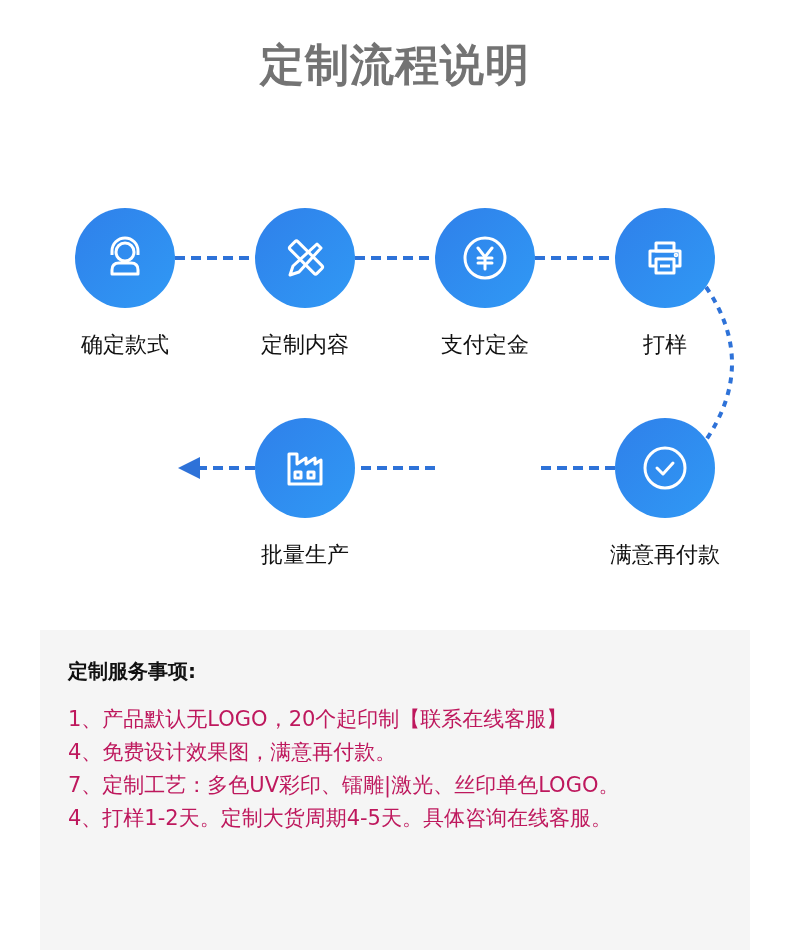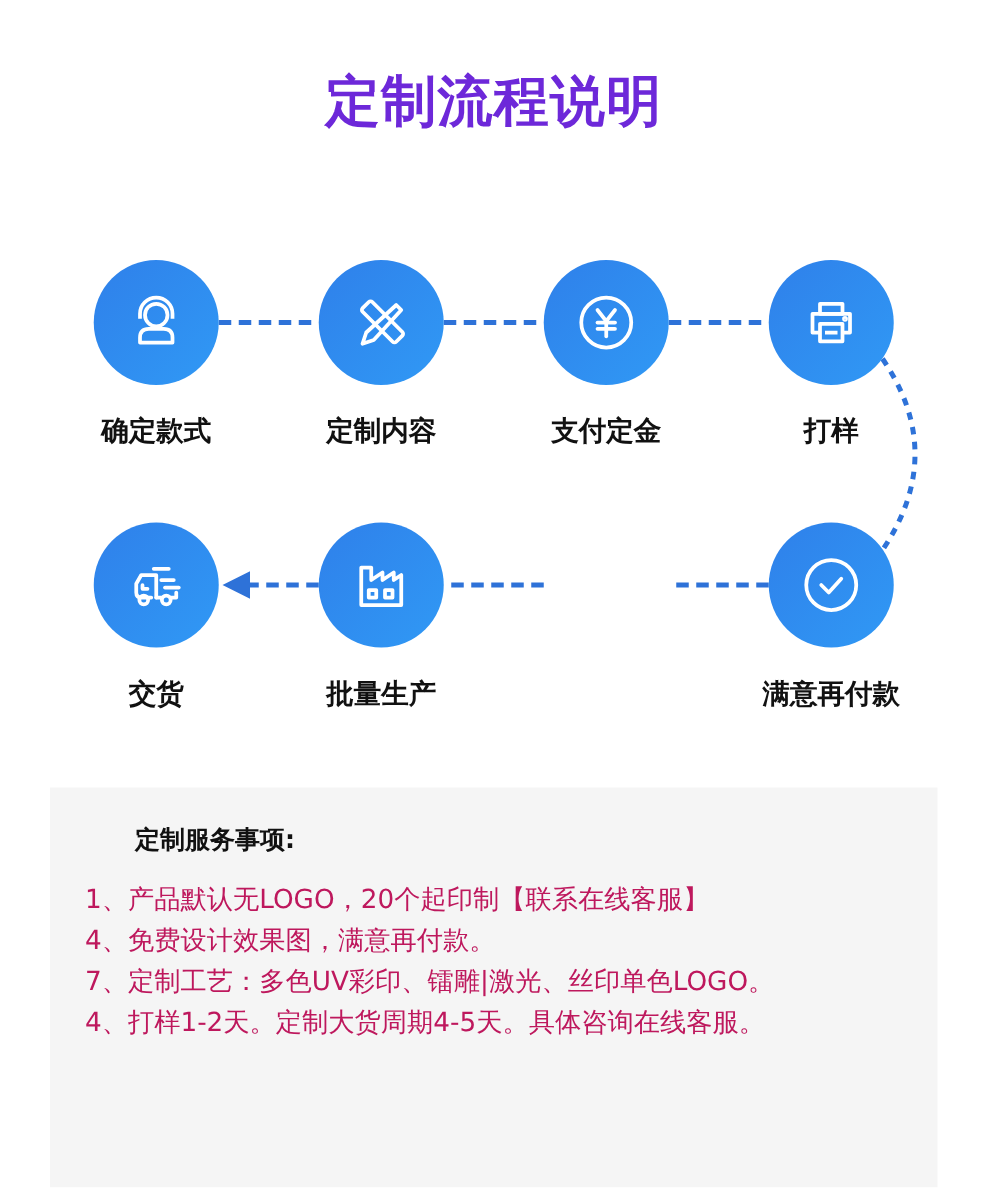--- a/index.html
+++ b/index.html
@@ -1,45 +1,45 @@
 <!DOCTYPE html>
 <html><head>
 <meta charset="utf-8">
 <style>
   * { margin: 0; padding: 0; box-sizing: border-box; }
   html, body { width: 790px; height: 950px; background: #ffffff; overflow: hidden; }
   body { position: relative; font-family: "DejaVu Sans", "Liberation Sans", sans-serif; }
 
   .page-title {
-    position: absolute; left: 0; top: 52px; width: 790px; text-align: center;
-    font-size: 44px; font-weight: bold; color: #6d28d9; letter-spacing: 1px;
+    position: absolute; left: 0; top: 36px; width: 790px; text-align: center;
+    font-size: 44px; font-weight: bold; color: #737373; letter-spacing: 1px;
   }
 
   .flow { position: absolute; left: 0; top: 0; width: 790px; height: 620px; }
   .flow svg.connectors { position: absolute; left: 0; top: 0; }
 
   .step { position: absolute; width: 140px; text-align: center; }
   .circle {
     width: 100px; height: 100px; border-radius: 50%;
     margin: 0 auto;
     background: linear-gradient(135deg, #2f80ea 0%, #3099f5 100%);
     display: flex; align-items: center; justify-content: center;
   }
   .circle svg { width: 56px; height: 56px; }
   .step-label {
-    margin-top: 22px; font-size: 22px; font-weight: bold; color: #111111;
+    margin-top: 22px; font-size: 22px; font-weight: normal; color: #111111;
     white-space: nowrap;
   }
 
   .notes {
     position: absolute; left: 40px; top: 630px; width: 710px; height: 320px;
     background: #f5f5f5;
     padding: 28px 0 0 28px;
   }
-  .notes-title { font-size: 20px; font-weight: bold; color: #111111; margin-bottom: 18px; margin-left: 40px; }
+  .notes-title { font-size: 20px; font-weight: bold; color: #111111; margin-bottom: 18px; }
   .notes-line { font-size: 21px; color: #be185d; line-height: 33px; white-space: nowrap; }
 </style>
 </head>
 <body>
 
 <div class="page-title">定制流程说明</div>
 
 <div class="flow">
   <svg class="connectors" width="790" height="620" viewBox="0 0 790 620">
     <g stroke="#2e72d8" stroke-width="4" fill="none" stroke-dasharray="10 6">
@@ -116,36 +116,20 @@
     <div class="circle">
       <svg viewBox="0 0 56 56" fill="none" stroke="#fff" stroke-width="3" stroke-linejoin="round">
         <path d="M12 44 V14 H20 V24 L29 18 V24 L38 18 V24 L44 20 V44 Z"></path>
         <rect x="18" y="32" width="6" height="6"></rect>
         <rect x="31" y="32" width="6" height="6"></rect>
       </svg>
     </div>
     <div class="step-label">批量生产</div>
   </div>
 
-  <div class="step" style="left:55px; top:418px;">
-    <div class="circle">
-      <svg viewBox="0 0 56 56" fill="none" stroke="#fff" stroke-width="3" stroke-linecap="round" stroke-linejoin="round">
-        <path d="M24 38 H16 Q12 38 12 34 V27 L16 20 H28 V38"></path>
-        <path d="M17 28 V31 H21"></path>
-        <circle cx="18" cy="40" r="3.5"></circle>
-        <circle cx="36" cy="40" r="3.5"></circle>
-        <path d="M28 38 H32"></path>
-        <path d="M40 38 H44 V34"></path>
-        <path d="M26 15 H38"></path>
-        <path d="M32 24 H42"></path>
-        <path d="M35 30 H46"></path>
-      </svg>
-    </div>
-    <div class="step-label">交货</div>
-  </div>
 </div>
 
 <div class="notes">
   <div class="notes-title">定制服务事项:</div>
   <div class="notes-line">1、产品默认无LOGO，20个起印制【联系在线客服】</div>
   <div class="notes-line">4、免费设计效果图，满意再付款。</div>
   <div class="notes-line">7、定制工艺：多色UV彩印、镭雕|激光、丝印单色LOGO。</div>
   <div class="notes-line">4、打样1-2天。定制大货周期4-5天。具体咨询在线客服。</div>
 </div>
 

